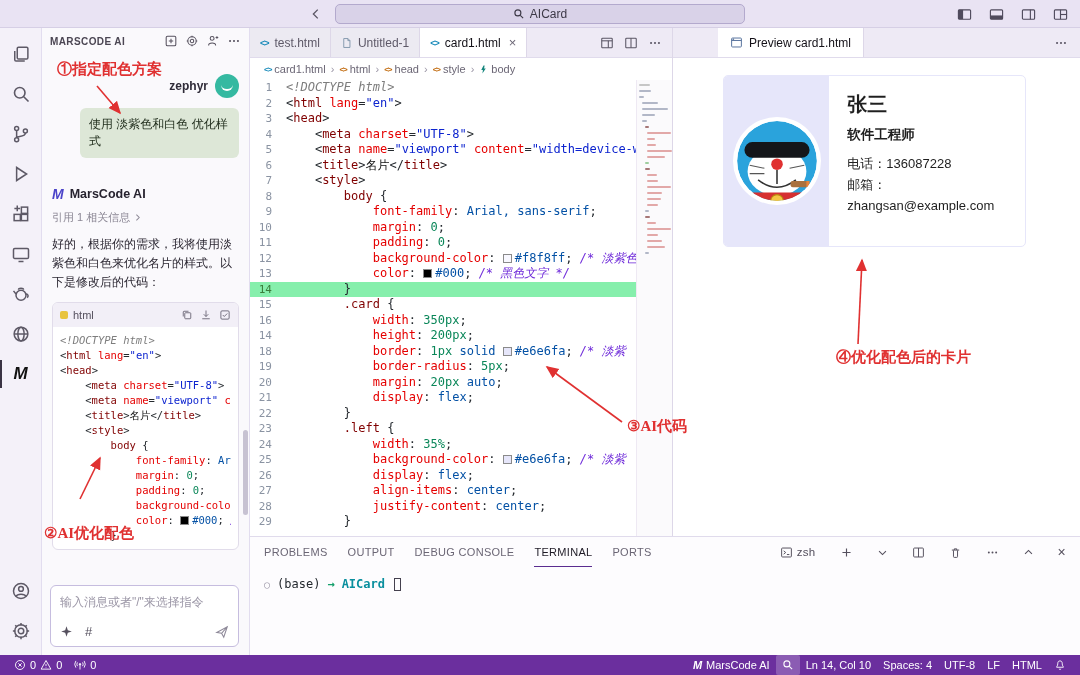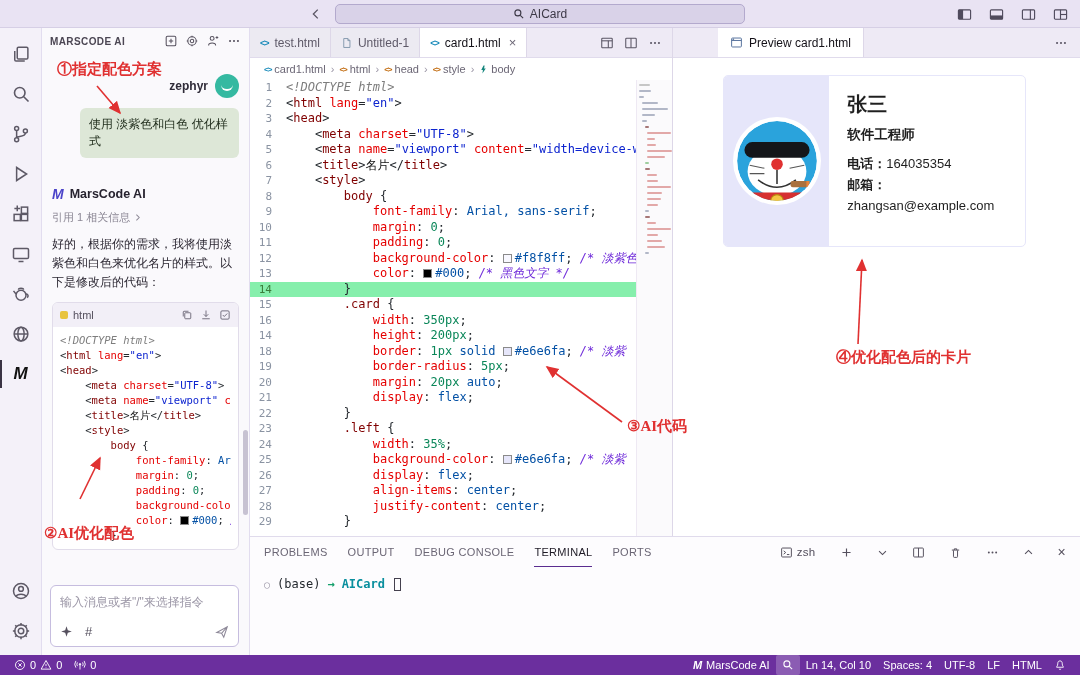--- a/index.html
+++ b/index.html
@@ -80,21 +80,21 @@
   
   .preview-region { position:absolute; top:28px; left:672px; width:408px; height:508px; background:#fff; border-left:1px solid #ddd7e8; }
   .pv-tabbar { height:30px; background:#eeeaf5; display:flex; align-items:stretch; border-bottom:1px solid #e0dbec;padding-left:45px; }
   .pv-tab { display:flex; align-items:center; gap:6px; padding:0 12px; font-size:12px; color:#141118; background:#fff; border-right:1px solid #ddd7e8; }
   .pv-more { margin-left:auto; align-self:center; padding-right:12px; color:#5a5564; }
   .biz-card { position:absolute; left:50px; top:47px; width:303px; height:172px; border:1px solid #e6e6fa; border-radius:5px; background:#fff; display:flex; overflow:hidden; }
   .bc-left { width:35%; background:#e6e6fa; display:flex; align-items:center; justify-content:center; }
   .bc-right { flex:1; padding:18px 16px 0 18px; font-size:13px; line-height:21px; }
   .bc-name { font-size:20px; font-weight:bold; margin-bottom:9px; }
   .bc-role { font-size:13.5px; font-weight:bold; margin-bottom:8px; }
-  .bc-lbl { font-weight:bold;text-align:right; }
+  .bc-lbl { font-weight:normal;text-align:right; }
   .avatar-circle { width:88px; height:88px; border-radius:50%; background:#fff; display:flex; align-items:center; justify-content:center; overflow:hidden; }
 
   
   .panel { position:absolute; top:536px; left:250px; right:0; height:119px; background:#fdfcfe; border-top:1px solid #e0dbec; }
   .panel-tabs { height:30px; display:flex; align-items:center; padding:0 14px; gap:20px; font-size:11px; letter-spacing:.3px; color:#6b6675; }
   .ptab { height:30px; display:flex; align-items:center; border-bottom:1px solid transparent; }
   .ptab.active { color:#1f1b26; border-bottom:1px solid #5b2d90; }
   .panel-controls { margin-left:auto; display:flex; align-items:center; gap:24px; color:#55505e; font-size:12px; }
   .zsh-select { display:flex; align-items:center; gap:4px; font-size:11.5px; }
   .terminal-line { padding:10px 0 0 14px; font-family:"DejaVu Sans Mono",monospace; font-size:12px; display:flex; align-items:center; gap:7px; }
@@ -542,21 +542,21 @@
             <rect x="68" y="59" width="3" height="6" fill="#e8833a"></rect>
             <rect x="6" y="70" width="68" height="7" fill="#d63031"></rect>
             <circle cx="40" cy="78" r="6" fill="#f5c542" stroke="#b8860b"></circle>
           </g>
         </svg>
       </div>
     </div>
     <div class="bc-right">
       <div class="bc-name">张三</div>
       <div class="bc-role">软件工程师</div>
-      <div><span class="bc-lbl">电话：</span><span>164035354</span></div>
+      <div><span class="bc-lbl">电话：</span><span>136087228</span></div>
       <div><span class="bc-lbl">邮箱：</span><br><span>zhangsan@example.com</span></div>
     </div>
   </div>
 </div>
 
 <div class="panel">
   <div class="panel-tabs">
     <span class="ptab">PROBLEMS</span>
     <span class="ptab">OUTPUT</span>
     <span class="ptab">DEBUG CONSOLE</span>

